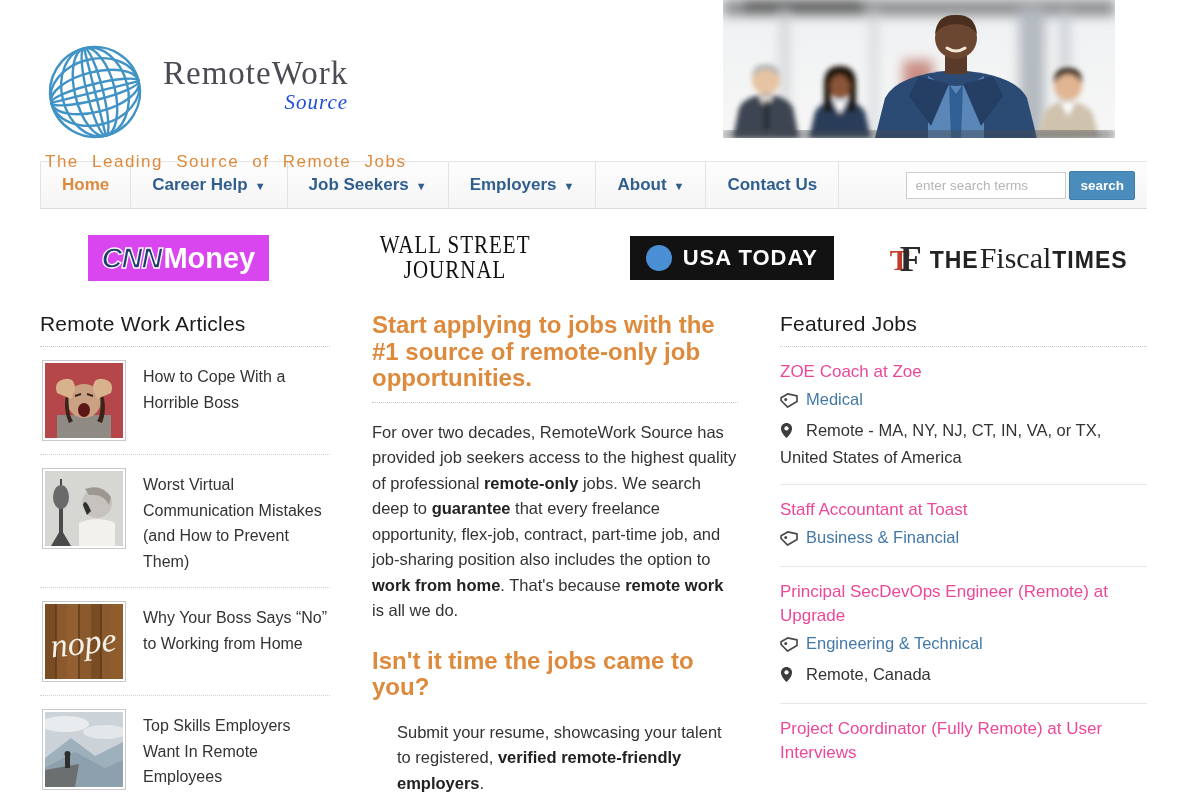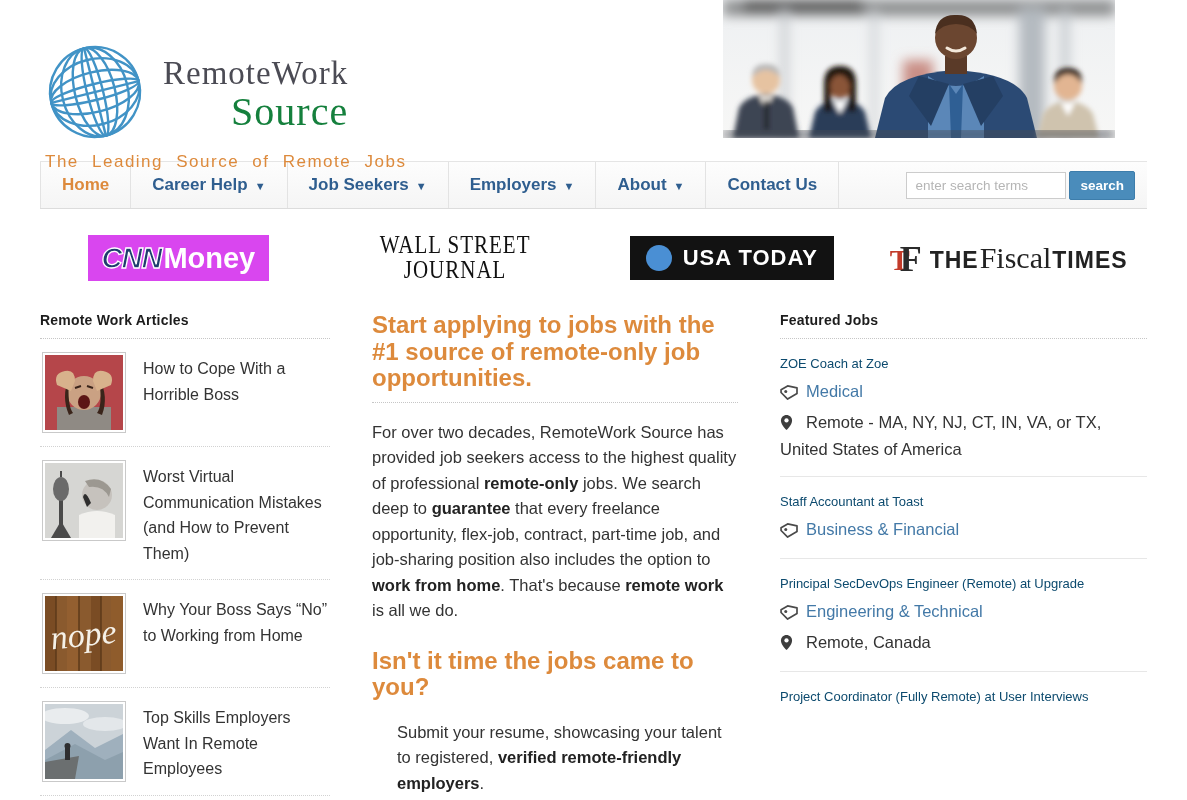--- a/index.html
+++ b/index.html
@@ -8,21 +8,21 @@
   a { text-decoration:none; cursor:pointer; }
   .content { width:1107px; margin:0 40px; position:relative; }
 
   
   .header { height:161px; position:relative; }
   .logo-wrap { position:absolute; left:5px; top:42px; cursor:pointer; }
   .logo-row { display:flex; align-items:flex-start; }
   .globe { width:100px; height:100px; }
   .logo-text { margin-left:18px; margin-top:14px; font-family:"Liberation Serif", serif; line-height:1.05; text-align:right; }
   .logo-line1 { font-size:33px; color:#4b4b54; letter-spacing:1px; }
-  .logo-line2 { font-size:40px; color:#15803d; letter-spacing:1px; }
+  .logo-line2 { font-size:21px; color:#1d4ed8; letter-spacing:1px;font-style:italic; }
   .tagline { margin-top:10px; color:#dd8a3c; font-size:17px; letter-spacing:1.5px; word-spacing:7px; }
 
   .hero { position:absolute; top:0px; right:32px; width:392px; height:138px; overflow:hidden; }
 
   
   .navbar { height:48px; display:flex; align-items:stretch;
     background:linear-gradient(#fdfdfd,#f5f5f5);
     border-top:1px solid #e5e5e5; border-bottom:1px solid #dcdcdc; }
   .nav-item { display:flex; align-items:center; padding:0 21px; font-size:17px; font-weight:bold;
     color:#2f5e8f; border-right:1px solid #e3e3e3; }
@@ -54,41 +54,41 @@
   .ft-mono .t { position:absolute; left:0; top:4px; font-family:"Liberation Serif", serif; font-size:30px;
     font-weight:bold; color:#c23b2a; line-height:1; }
   .ft-mono .f { position:absolute; left:10px; top:0; font-family:"Liberation Serif", serif; font-size:36px;
     font-weight:bold; color:#2b2b2b; line-height:1; }
   .ft-the,.ft-times { font-size:23px; font-weight:bold; color:#222; letter-spacing:1px; }
   .ft-fiscal { font-family:"Liberation Serif", serif; font-size:30px; color:#222; margin:0 1px; }
 
   
   .main { display:grid; grid-template-columns:290px 366px 367px; column-gap:42px; margin-top:26px; }
   .dotted { border:none; border-bottom:1px dotted #c6c6c6; margin:10px 0 0 0; }
-  .col-heading { font-size:14px; font-weight:bold; color:#1c1c1c; letter-spacing:0.2px; }
+  .col-heading { font-size:21px; font-weight:normal; color:#1c1c1c; letter-spacing:0.2px; }
 
   
   .article { display:flex; padding:13px 2px; border-bottom:1px dotted #d2d2d2; }
   .article-thumb { flex:0 0 84px; height:81px; border:1px solid #c9c9c9; padding:2px; background:#fff; cursor:pointer; }
   .article-thumb svg { width:78px; height:75px; display:block; }
   .article-title { margin-left:17px; padding-top:4px; font-size:16px; line-height:25.5px; color:#333; display:block; }
 
   
   .mid-heading { color:#dd8a3c; font-size:24px; line-height:26.5px; font-weight:bold; margin-bottom:3px; }
   .intro { font-size:16.5px; line-height:25.5px; color:#333; margin:17px 0 24px 0; }
   .intro b, .mid-li b { color:#222; }
   .mid-heading2 { color:#dd8a3c; font-size:24px; line-height:26px; font-weight:bold; margin-bottom:6px; }
   .mid-list { margin-top:10px; }
   .mid-li { padding:10px 0 12px 25px; font-size:16.5px; line-height:25.5px; color:#333; }
   .mid-li.sep { border-bottom:1px dotted #c6c6c6; }
 
   
   .job { padding:13px 0 14px 0; border-bottom:1px solid #e7e7e7; }
   .job:last-child { border-bottom:none; }
-  .job-title { color:#0c4a6e; font-size:13px; line-height:24px; display:block; }
+  .job-title { color:#ec4899; font-size:17px; line-height:24px; display:block; }
   .job-meta { font-size:16.5px; line-height:24.5px; margin-top:3px; color:#333; }
   .job-meta .icon { display:inline-block; width:19px; margin-right:7px; vertical-align:-3px; }
   .job-cat { color:#4379a7; }
 </style>
 </head>
 <body>
 
 <div class="content">
 
   <div class="header">

